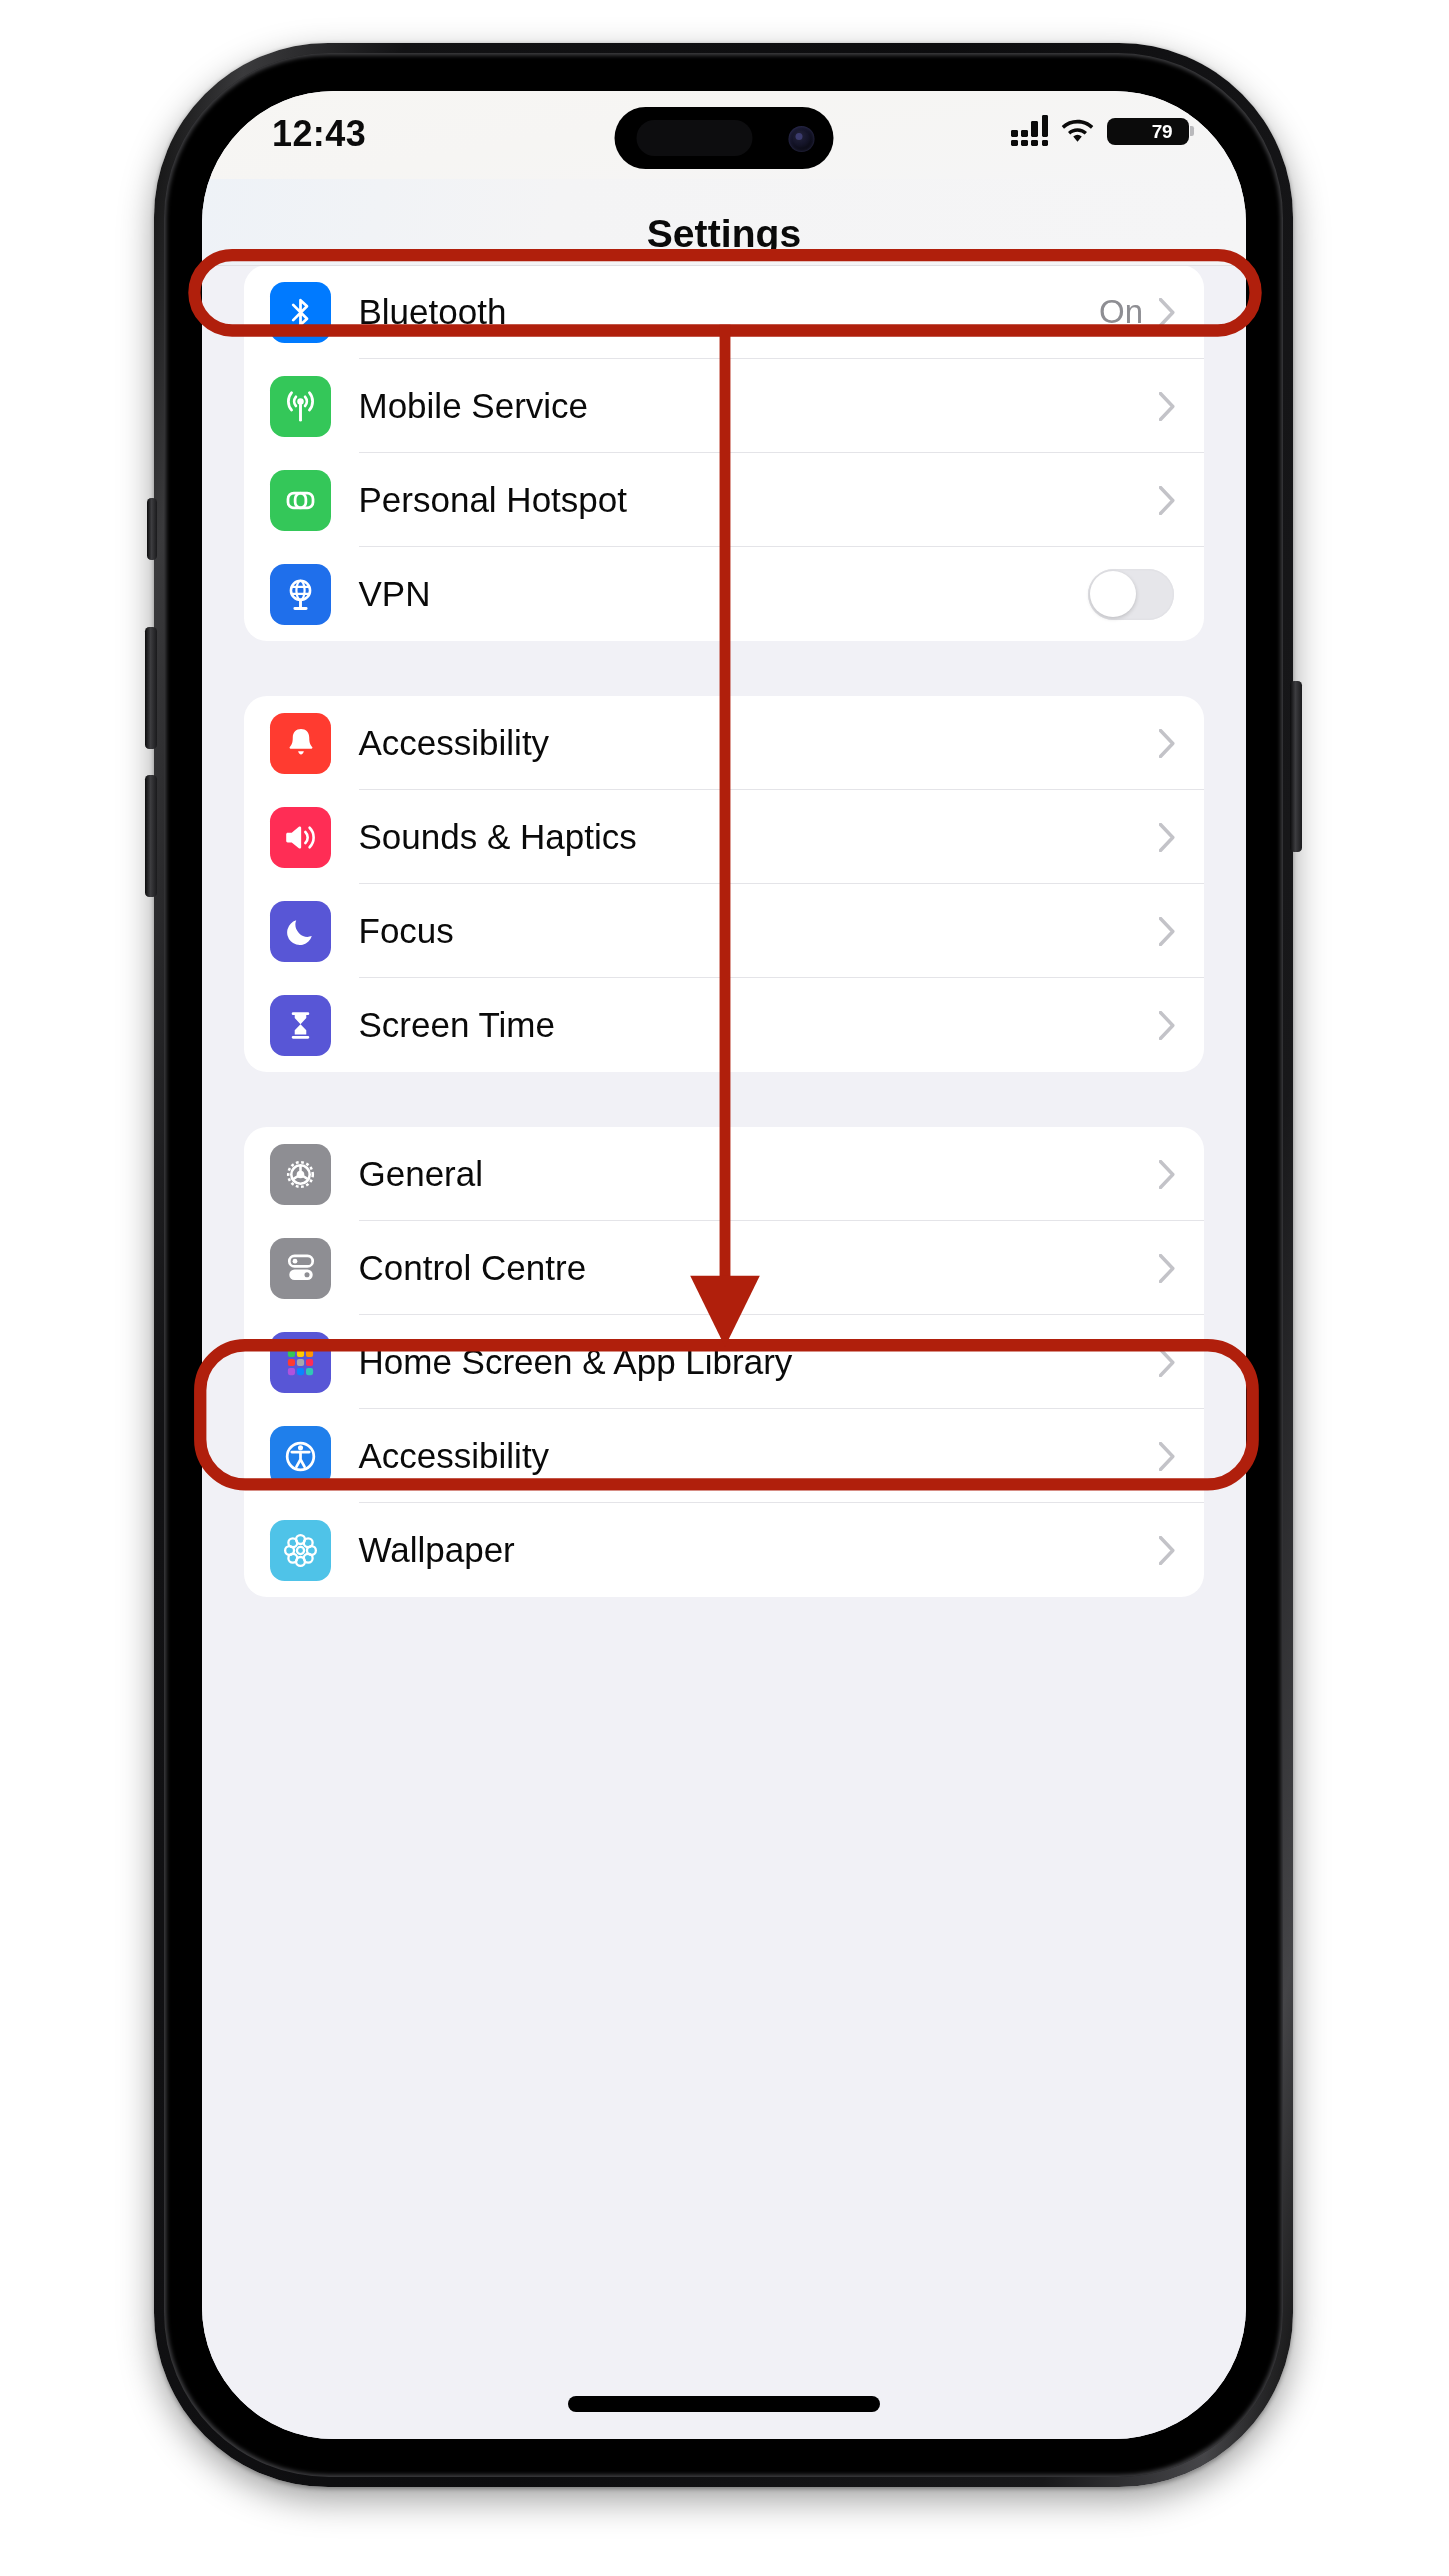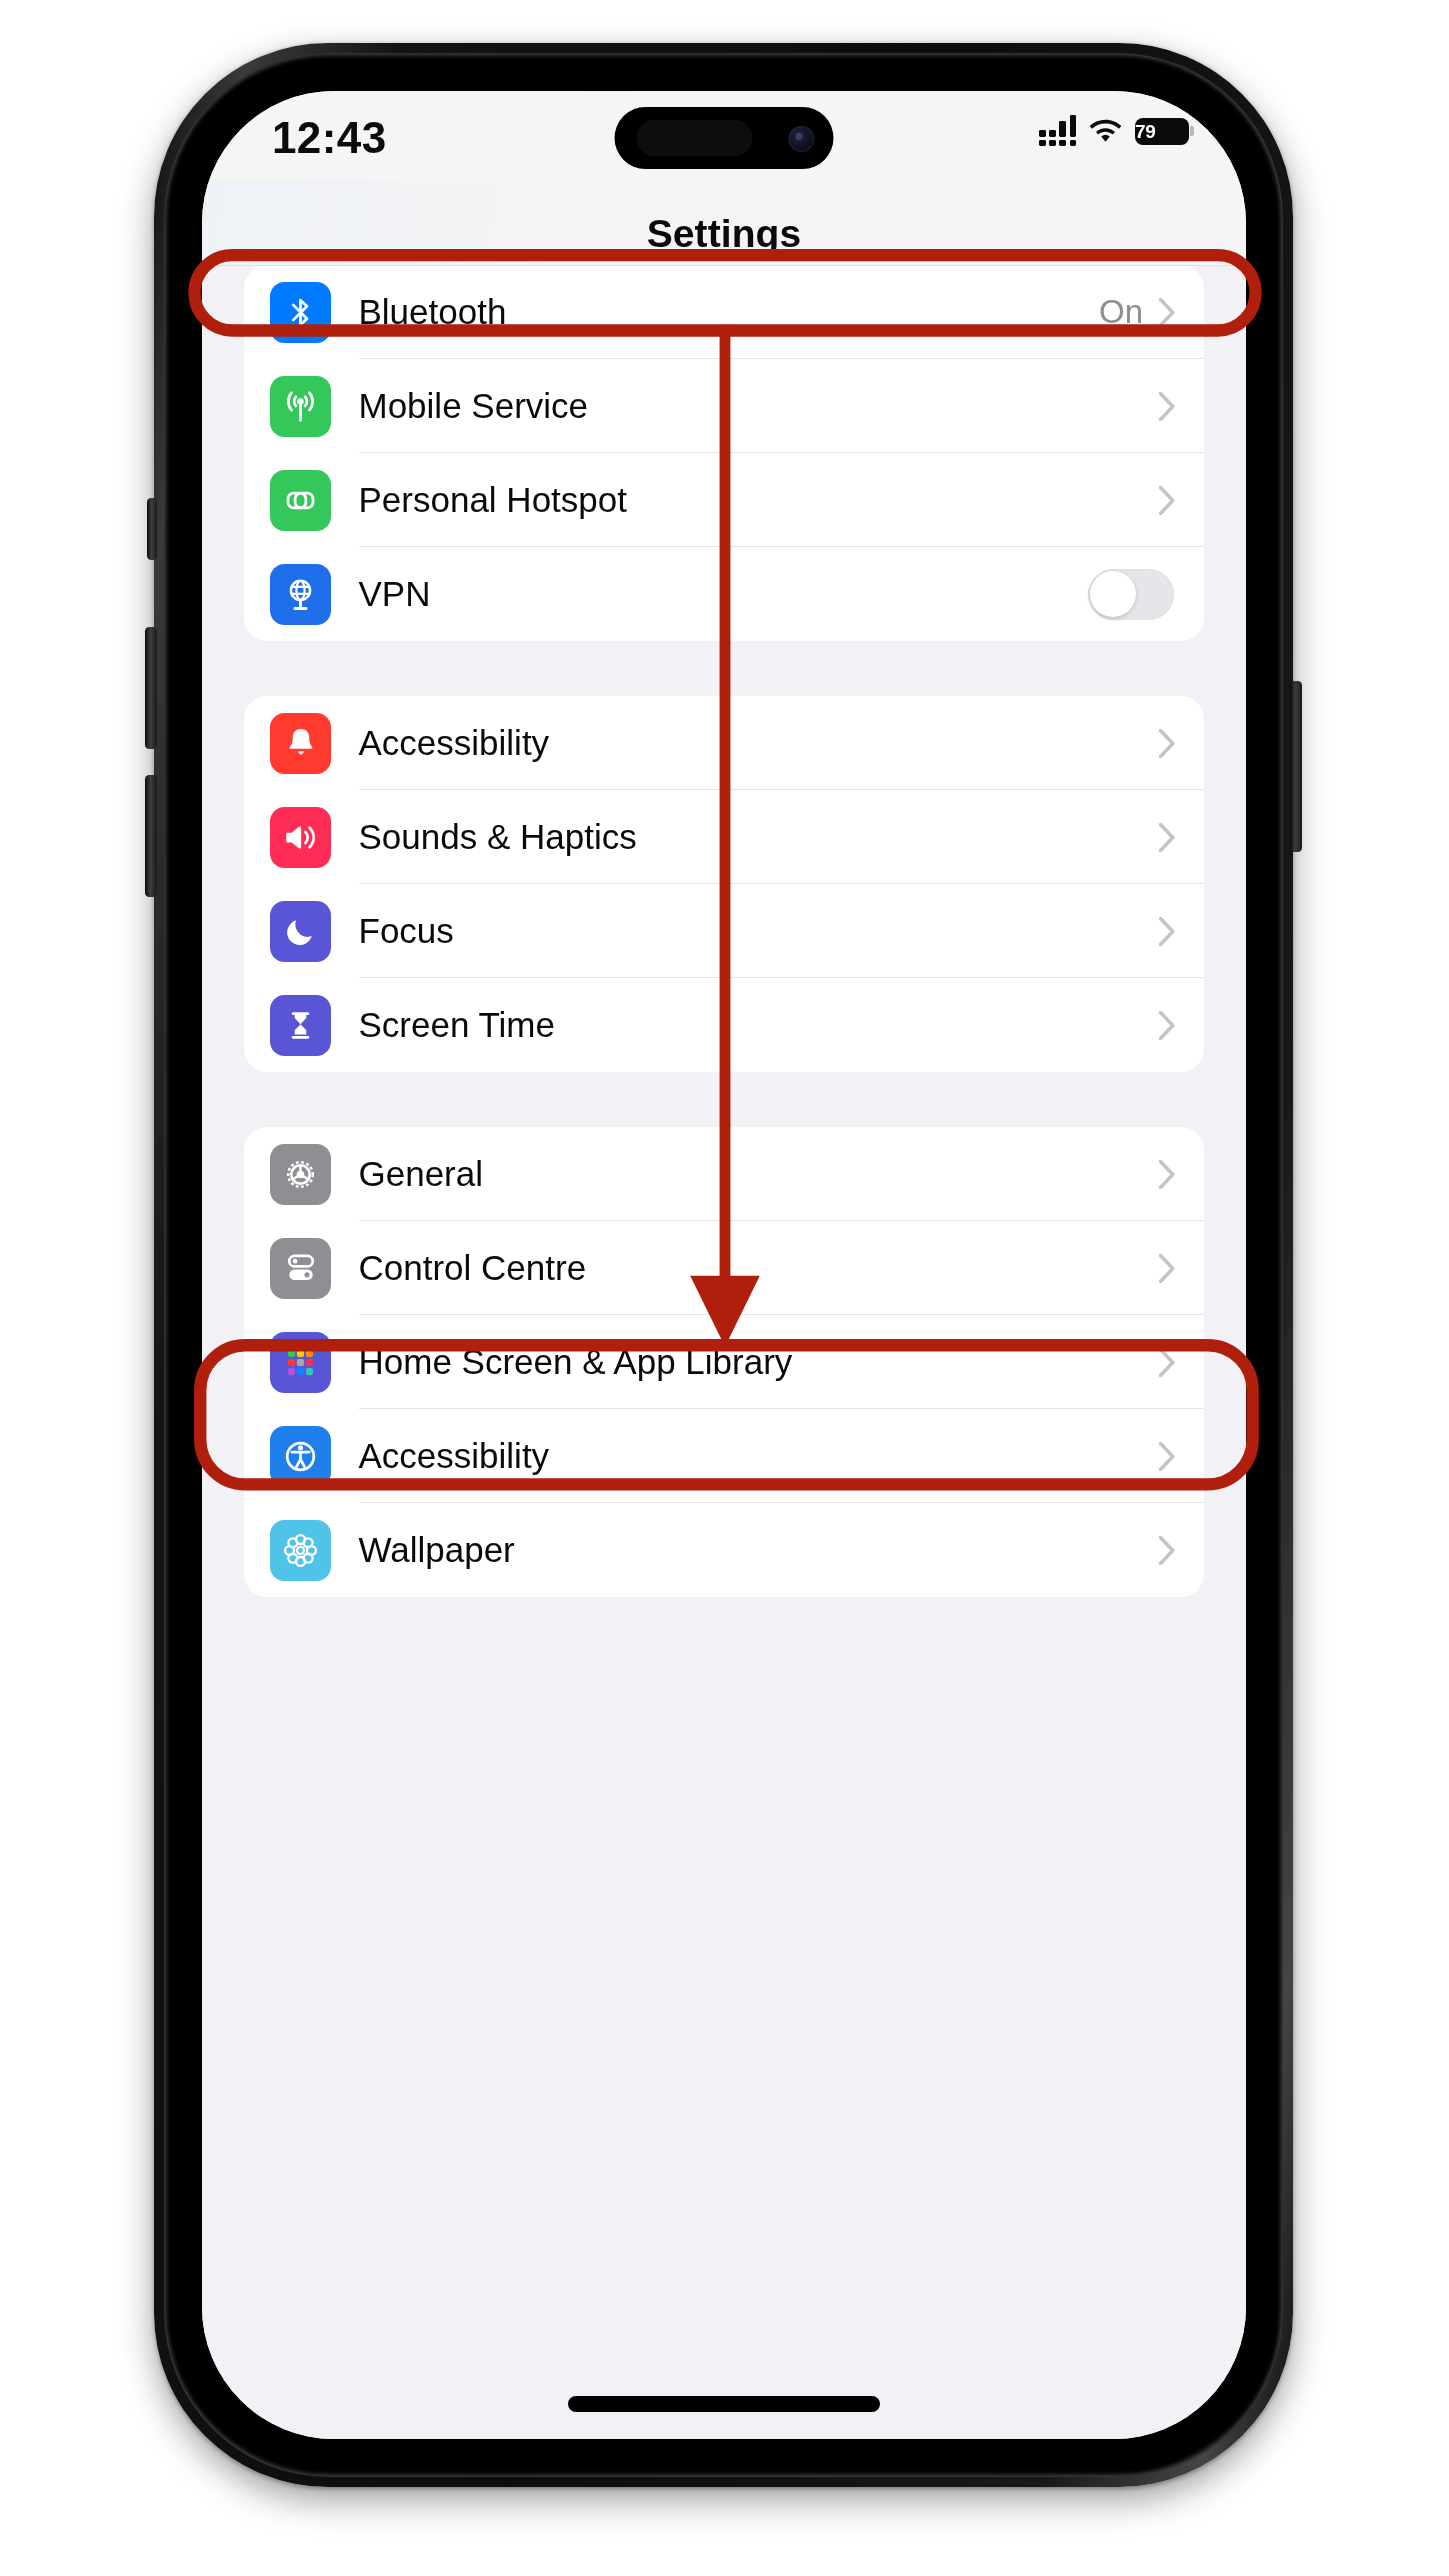--- a/index.html
+++ b/index.html
@@ -46,35 +46,35 @@
   }
 
   
   #statusbar{
     position:absolute;left:0;top:0;width:100%;height:88px;
     background:linear-gradient(170deg,#f7f6f3 0%,#f6f5f3 40%,#f5f5f6 100%);
     z-index:6;
   }
   #status-time{
     position:absolute;left:70px;top:22px;
-    font-size:44px;font-weight:bold;color:#0b0b0b;letter-spacing:0.4px;
+    font-size:36px;font-weight:bold;color:#0b0b0b;letter-spacing:0.4px;
   }
   #status-right{
     position:absolute;right:57px;top:26px;
     display:flex;align-items:center;gap:13px;
   }
   
   .sim-bars{display:flex;align-items:flex-end;gap:3.6px;height:29px;}
   .sim-bars .col{display:flex;flex-direction:column;justify-content:flex-end;gap:2.9px;}
   .sim-bars .dot{width:6.5px;height:6.5px;background:#0b0b0b;border-radius:1.4px;}
   .sim-bars .tall{width:6.5px;background:#0b0b0b;border-radius:1.4px;}
   .wifi-ic{width:33px;height:25px;}
   .batt{
     position:relative;width:54px;height:27.5px;border-radius:8px;background:#0b0b0b;
-    display:flex;align-items:center;justify-content:flex-start;
+    display:flex;align-items:center;justify-content:center;padding-left:28px;
   }
   .batt span{color:#fff;font-size:19px;font-weight:bold;letter-spacing:-0.4px;}
   .batt::after{content:"";position:absolute;right:-5px;top:8.7px;width:3.6px;height:10px;
     background:#b9b9bc;border-radius:0 2.2px 2.2px 0;}
 
   
   #island{
     position:absolute;left:50%;transform:translateX(-50%);top:16px;
     width:219px;height:62px;border-radius:35px;background:#000;z-index:9;
   }

